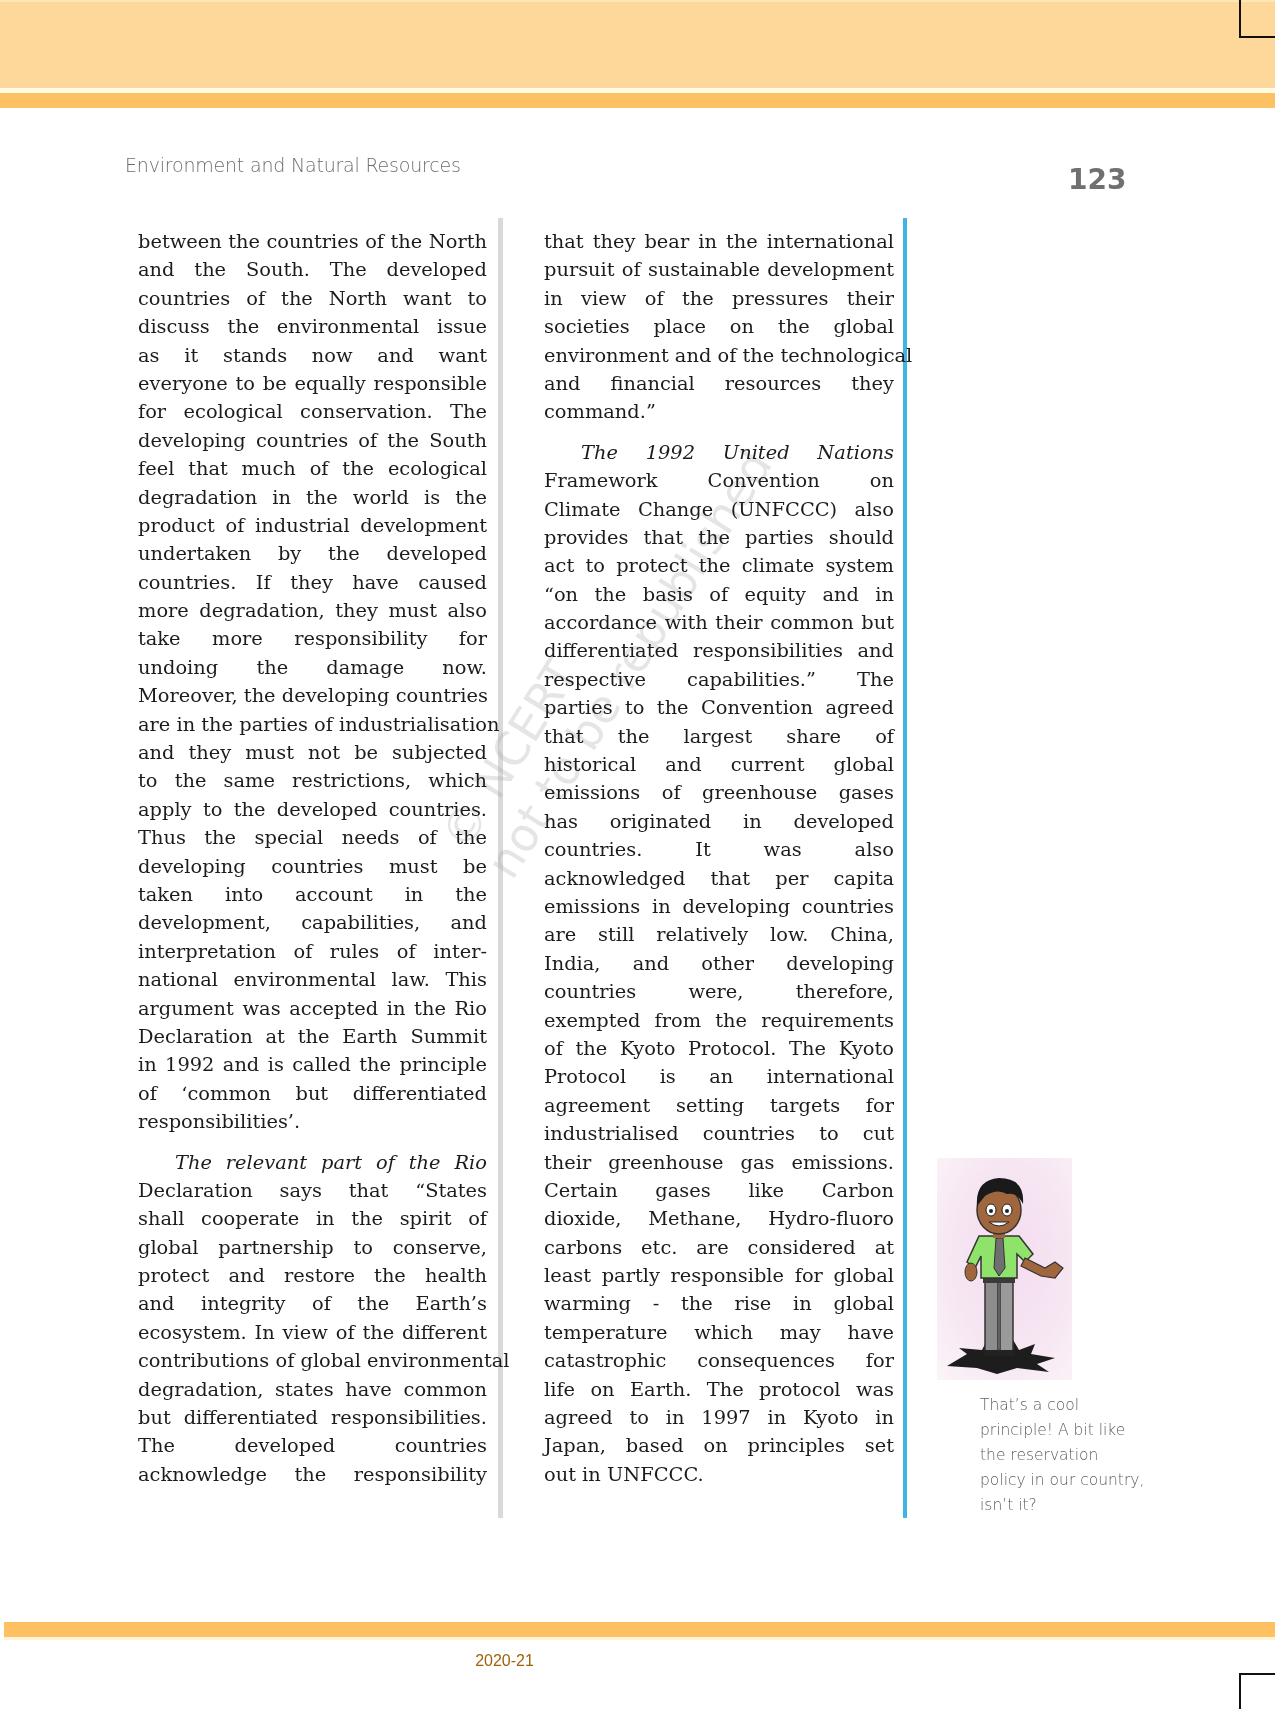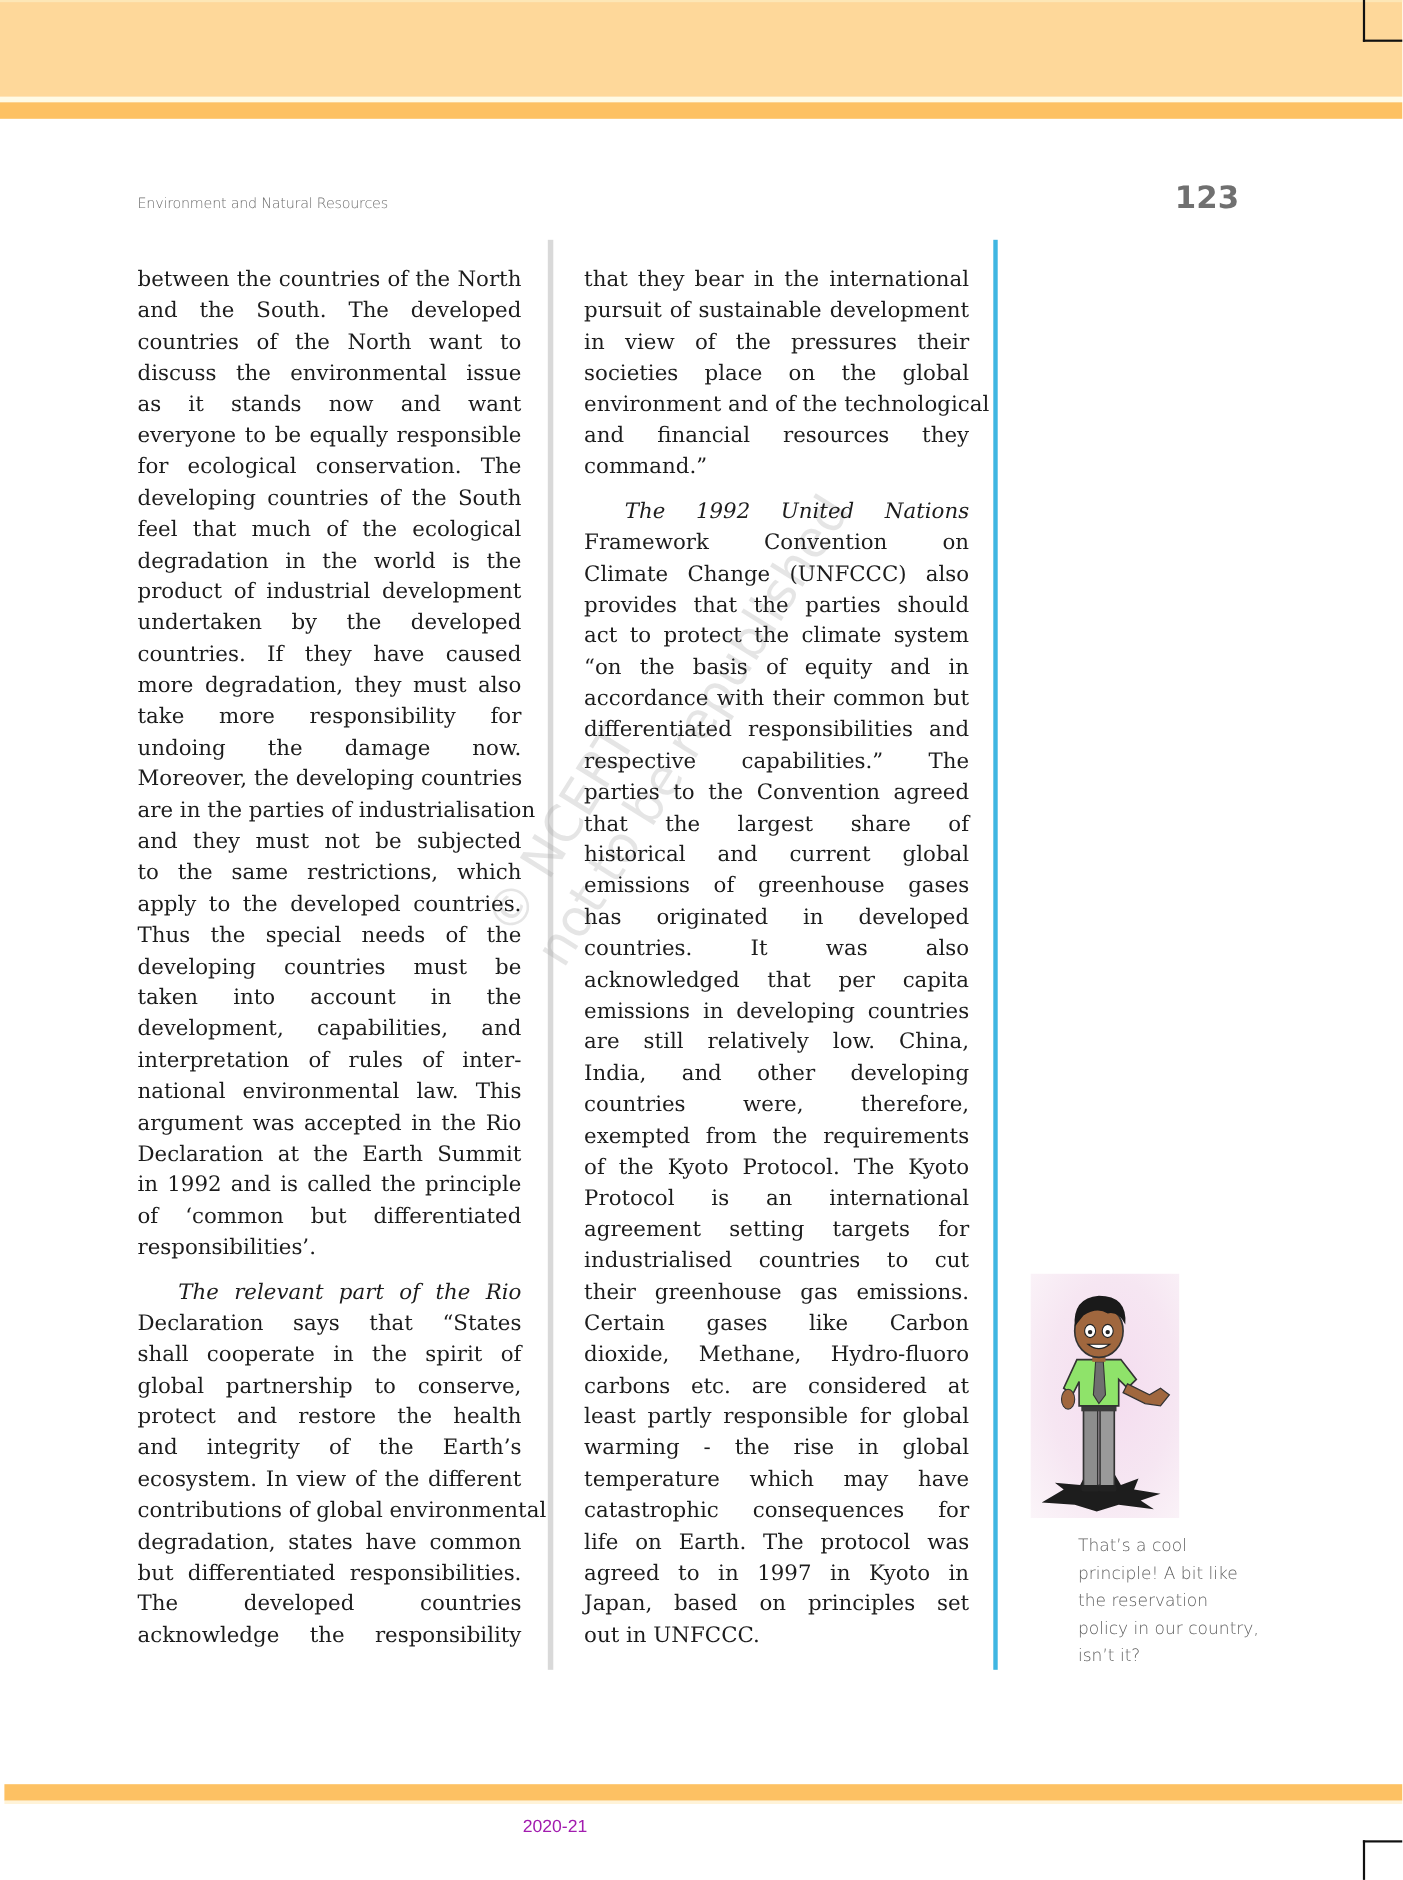--- a/index.html
+++ b/index.html
@@ -18,32 +18,32 @@
   .top-stripe { position:absolute; left:0; top:93px; width:1275px; height:15px; background:#fdc163; }
   .crop-mark-top {
     position:absolute; right:0; top:0; width:36px; height:38px;
     border-left: 2px solid #111; border-bottom: 2px solid #111; box-sizing:border-box;
   }
   .crop-mark-bottom {
     position:absolute; right:0; bottom:0; width:36px; height:36px;
     border-left: 2px solid #111; border-top: 2px solid #111; box-sizing:border-box;
   }
   .running-head {
-    position:absolute; left:125px; top:178px;
-    font-family: "DejaVu Sans", "Liberation Sans", sans-serif;
-    font-size: 13px; color:#6d6d6d; font-weight: 300; letter-spacing: -0.2px;
+    position:absolute; left:125px; top:154px;
+    font-family: "DejaVu Sans", "Liberation Sans", sans-serif;
+    font-size: 19px; color:#6d6d6d; font-weight: 300; letter-spacing: -0.2px;
   }
   .page-number {
     position:absolute; left:1068px; top:163px;
     font-family: "DejaVu Sans", "Liberation Sans", sans-serif;
     font-size: 28px; color:#707070; font-weight: bold;
   }
   .col {
-    position:absolute; top:240px;
-    font-size: 19.4px; line-height: 28.4px;
+    position:absolute; top:228px;
+    font-size: 19.4px; line-height: 28.4px; margin-left: 13px;
   }
   .col-left { left:125px; width:349px; }
   .col-mid { left:531px; width:350px; }
   .line {
     display:block; text-align: justify; text-align-last: justify;
     white-space: nowrap; height: 28.4px; overflow: visible;
   }
   .line.last { text-align-last: left; }
   .line.indent { padding-left: 37px; font-style: italic; }
   .para-gap { height: 12px; }
@@ -66,21 +66,21 @@
   }
   .caption {
     position:absolute; left:936px; top:1393px; width:200px;
     font-family: "DejaVu Sans", "Liberation Sans", sans-serif;
     font-size: 15.5px; line-height: 25px; color:#5e5e5e; font-weight: 300; margin-left: 44px;
   }
   .bottom-stripe { position:absolute; left:4px; top:1622px; width:1271px; height:15px; background:#fdc163; }
   .bottom-cream { position:absolute; left:4px; top:1637px; width:1271px; height:3px; background:#fff3d8; }
   .footer-year {
     position:absolute; left:0; top:1652px; width:1009px; text-align:center;
-    font-family: "Liberation Sans", "DejaVu Sans", sans-serif; font-size:16px; color:#a21caf;
+    font-family: "Liberation Sans", "DejaVu Sans", sans-serif; font-size:16px; color:#a16207;
   }
 </style>
 </head>
 <body>
 
 <div class="top-band">
     <div class="edge"></div>
   </div>
 <div class="top-cream"></div>
 <div class="top-stripe"></div>

